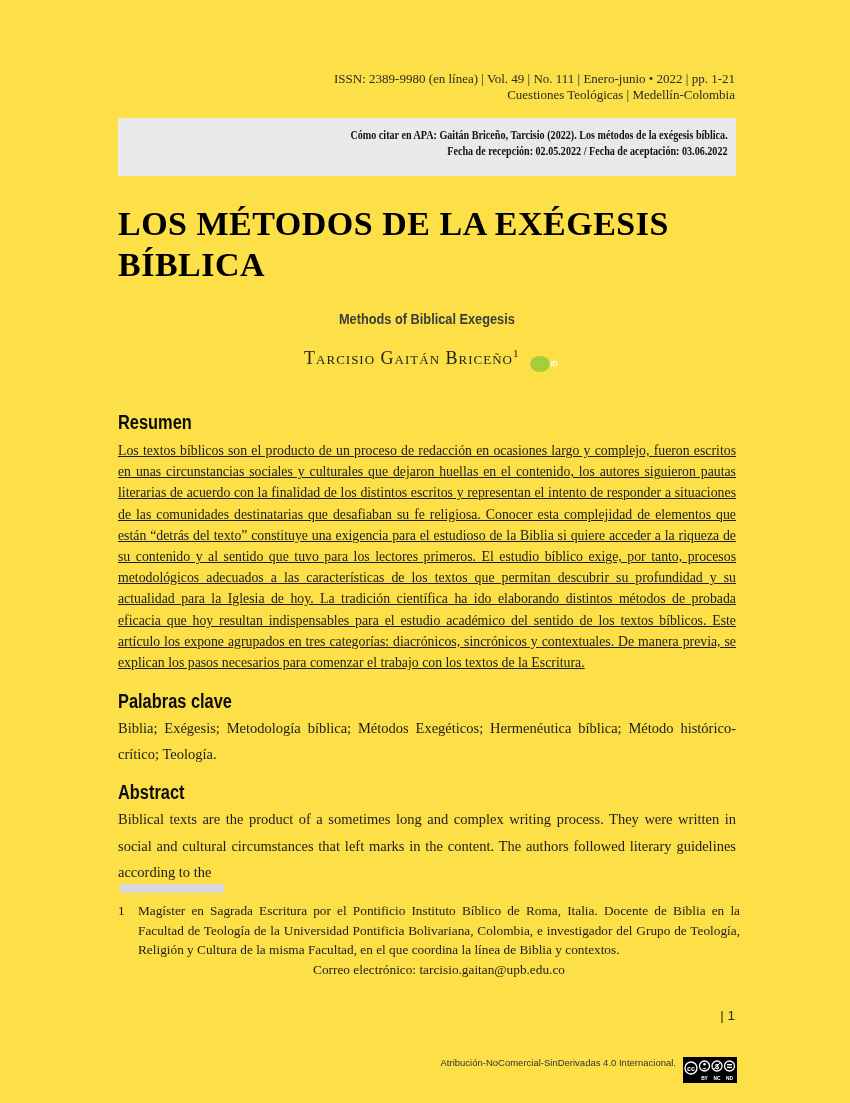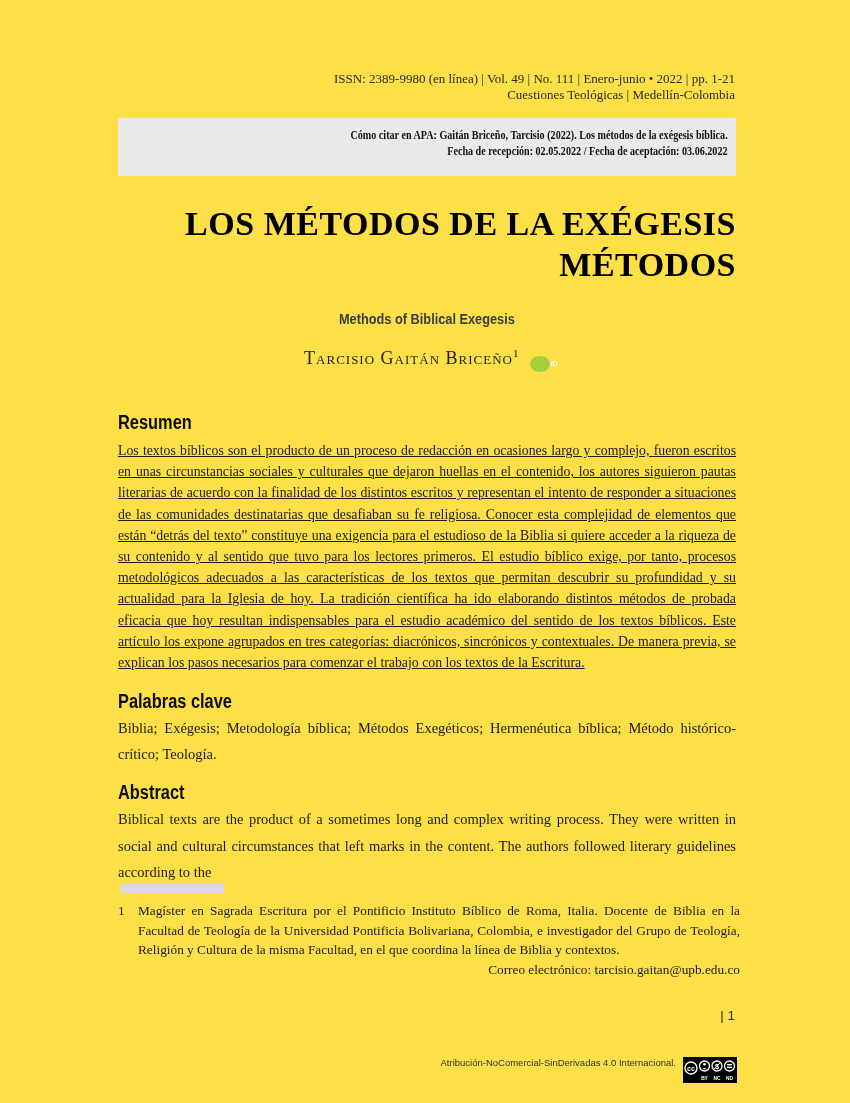--- a/index.html
+++ b/index.html
@@ -47,21 +47,21 @@
     transform-origin: right center;
     white-space: nowrap;
   }
   .citebox .it { font-style: italic; }
   
   .title {
     position: absolute;
     left: 118px;
     top: 203px;
     width: 618px;
-    text-align: right;
+    text-align: left;
     font-family: "Liberation Serif", serif;
     font-weight: 700;
     font-size: 34px;
     line-height: 41px;
     color: #000;
     letter-spacing: 0.5px;
   }
   
   .subtitle {
     position: absolute;
@@ -164,21 +164,21 @@
     top: 901px;
     width: 622px;
     font-family: "Liberation Serif", serif;
     font-size: 13.3px;
     line-height: 19.5px;
     color: #1c1c1c;
     text-align: justify;
   }
   .footnote .fn-body { position: relative; padding-left: 20px; }
   .footnote .fn-num { position: absolute; left: 0; top: 0; }
-  .footnote .fn-email { padding-left: 20px; text-align: right; }
+  .footnote .fn-email { padding-left: 20px; text-align: center; }
   
   .pagenum {
     position: absolute;
     top: 1008px;
     right: 115px;
     font-family: "Liberation Sans", sans-serif;
     font-size: 13.5px;
     color: #2a2a2a;
   }
   
@@ -207,21 +207,21 @@
     <div>Cuestiones Teológicas | Medellín-Colombia</div>
   </div>
 
   <div class="citebox">
     <span class="cline"><span class="squeeze">Cómo citar en APA: Gaitán Briceño, Tarcisio (2022). Los métodos de la exégesis bíblica.</span></span>
     <span class="cline"><span class="squeeze">Fecha de recepción: 02.05.2022 / Fecha de aceptación: 03.06.2022</span></span>
   </div>
 
   <div class="title">
     <div>LOS MÉTODOS DE LA EXÉGESIS</div>
-    <div>MÉTODOS</div>
+    <div>BÍBLICA</div>
   </div>
 
   <div class="subtitle">
     <span class="squeeze">Methods of Biblical Exegesis</span>
   </div>
 
   <div class="byline">
     <span>Tarcisio Gaitán Briceño</span><sup>1</sup>
     <span class="orcid">iD</span>
   </div>

